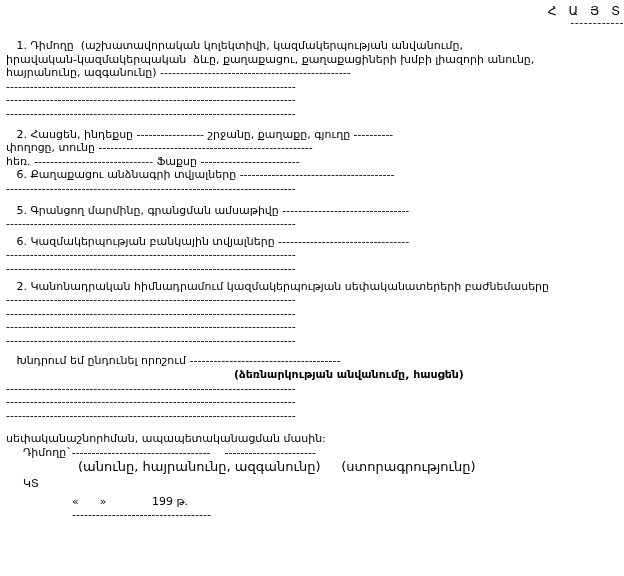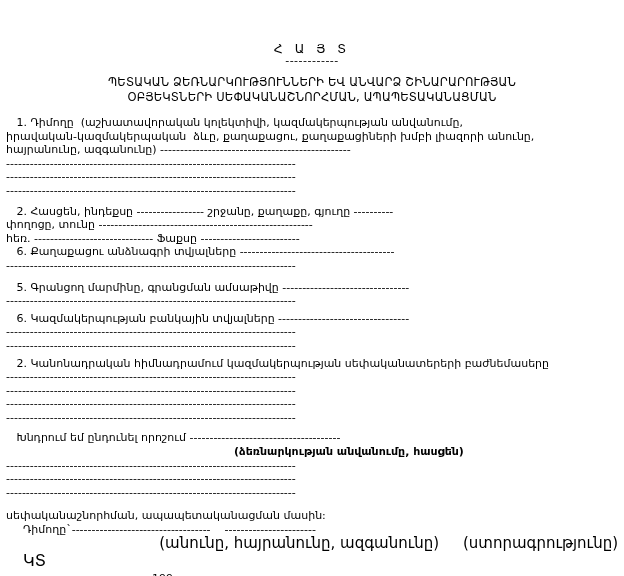--- a/index.html
+++ b/index.html
@@ -18,23 +18,22 @@
   }
   .page {
     width: 624px;
     height: 576px;
     position: relative;
     box-sizing: border-box;
   }
 
   
   .header {
-    text-align: center;
-    padding-top: 25px;
-    margin-top: 16px;
+    text-align: right;
+    padding-top: 3px;
   }
   .doc-title {
     font-size: 12.5px;
     letter-spacing: 4px;
     font-weight: 400;
     line-height: 15px;
   }
   .title-rule {
     font-size: 11px;
     line-height: 11px;
@@ -71,28 +70,27 @@
   }
   .sig-row {
     white-space: pre;
     line-height: 13.6px;
     font-size: 11px;
     padding-left: 17px;
   }
   .sub-label {
     white-space: pre;
     line-height: 13.6px;
-    font-size: 15px;
+    font-size: 13px;
     padding-left: 72px;
-    text-align: right;
   }
   .kt-row {
     white-space: pre;
     line-height: 13.6px;
-    font-size: 16px;
+    font-size: 11px;
     padding-left: 17px;
   }
   .date-row {
     white-space: pre;
     line-height: 13.6px;
     font-size: 11px;
     padding-left: 66px;
   }
   .date-rule {
     white-space: pre;
@@ -102,24 +100,20 @@
   }
 </style>
 </head>
 <body>
 
 <div class="page">
 
   <div class="header">
     <div class="doc-title">Հ Ա Յ Տ</div>
     <div class="title-rule">------------</div>
-    <div class="subtitle">
-      <div>ՊԵՏԱԿԱՆ ՁԵՌՆԱՐԿՈՒԹՅՈՒՆՆԵՐԻ ԵՎ ԱՆՎԱՐՁ ՇԻՆԱՐԱՐՈՒԹՅԱՆ</div>
-      <div>ՕԲՅԵԿՏՆԵՐԻ ՍԵՓԱԿԱՆԱՇՆՈՐՀՄԱՆ, ԱՊԱՊԵՏԱԿԱՆԱՑՄԱՆ</div>
-    </div>
   </div>
 
   <div class="body">
 
     <div>
       <div class="ln">   1. Դիմողը  (աշխատավորական կոլեկտիվի, կազմակերպության անվանումը,</div>
       <div class="ln">իրավական-կազմակերպական  ձևը, քաղաքացու, քաղաքացիների խմբի լիազորի անունը,</div>
       <div class="ln">հայրանունը, ազգանունը) ------------------------------------------------</div>
       <div class="ln fill">-------------------------------------------------------------------------</div>
       <div class="ln fill">-------------------------------------------------------------------------</div>

